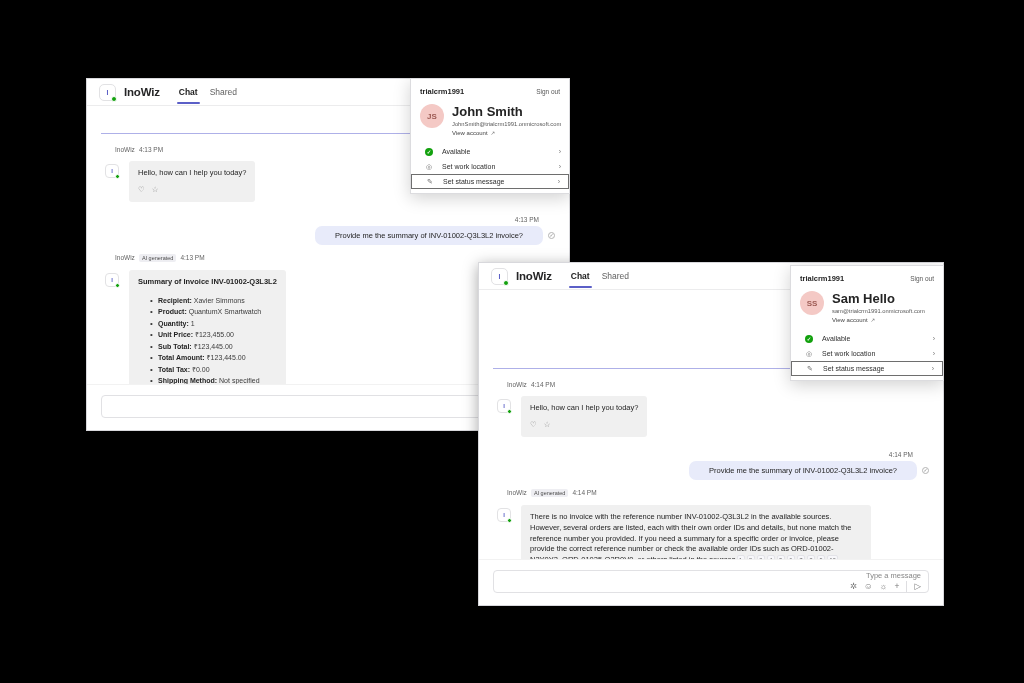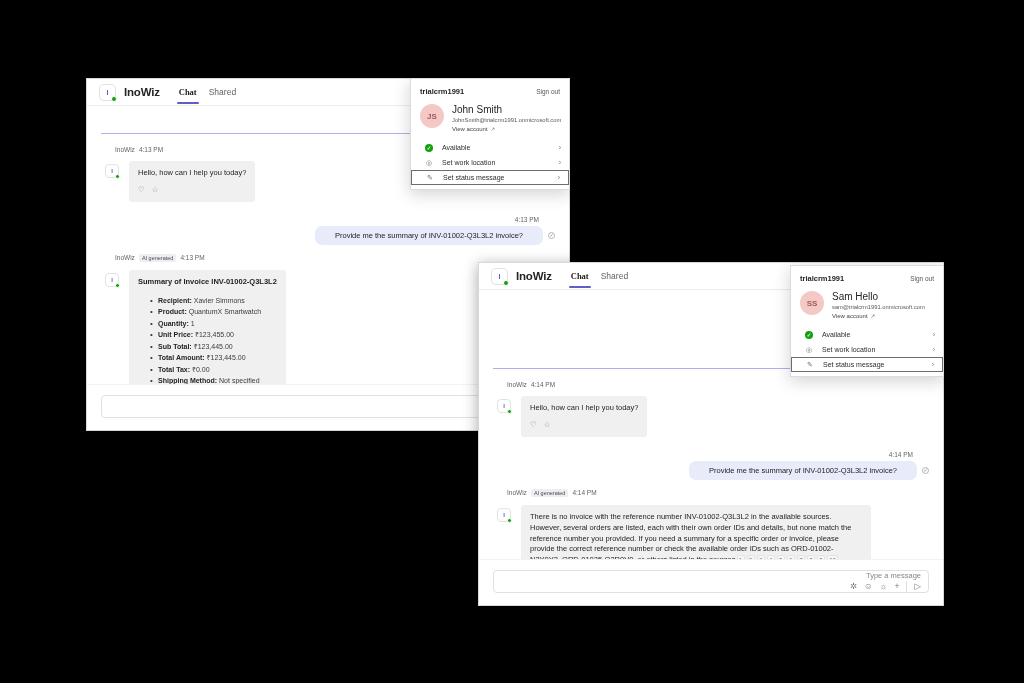--- a/index.html
+++ b/index.html
@@ -51,21 +51,21 @@
     margin-left: 8px; letter-spacing: -0.2px;
   }
   .tabs { display: flex; margin-left: 13px; align-items: stretch; height: 27px; }
   .tab {
     font-size: 8.5px; color: #616161;
     padding: 0 6px;
     display: flex; align-items: center;
     position: relative;
     cursor: pointer;
   }
-  .tab.active { color: #212121; font-weight: 600; font-family: Liberation Serif, serif; }
+  .tab.active { color: #212121; font-weight: 600; }
   .tab.active::after {
     content: ""; position: absolute;
     left: 4px; right: 4px; bottom: 2px; height: 2px;
     background: #5b5fc7; border-radius: 2px;
   }
 
   
   .conv { position: relative; padding: 0 0 0 0; background: #fff; }
   .divider-row {
     display: flex; align-items: center;
@@ -181,21 +181,21 @@
   .ap-tenant { font-size: 7.5px; font-weight: 700; color: #242424; }
   .ap-signout { font-size: 6.5px; color: #575757; cursor: pointer; }
   .ap-id { display: flex; padding: 0 9px 8px 9px; gap: 8px; }
   .ap-avatar {
     width: 24px; height: 24px; border-radius: 50%;
     background: #f4c9c5; color: #9d5b54;
     font-size: 8px; font-weight: 700;
     display: flex; align-items: center; justify-content: center;
     flex: 0 0 24px;
   }
-  .ap-name { font-size: 10px; font-weight: 400; color: #242424; }
+  .ap-name { font-size: 13px; font-weight: 700; color: #242424; }
   .ap-mail { font-size: 5.8px; color: #585858; margin-top: 2px; }
   .ap-view { font-size: 6px; color: #3f3f3f; margin-top: 3px; display: flex; align-items: center; gap: 3px; cursor: pointer; }
   .ap-ext { font-size: 5.5px; color: #6b6b6b; }
 
   .ap-row {
     display: flex; align-items: center;
     height: 15px; padding: 0 8px 0 31px;
     font-size: 7px; color: #2d2d2d;
     position: relative;
     cursor: pointer;

